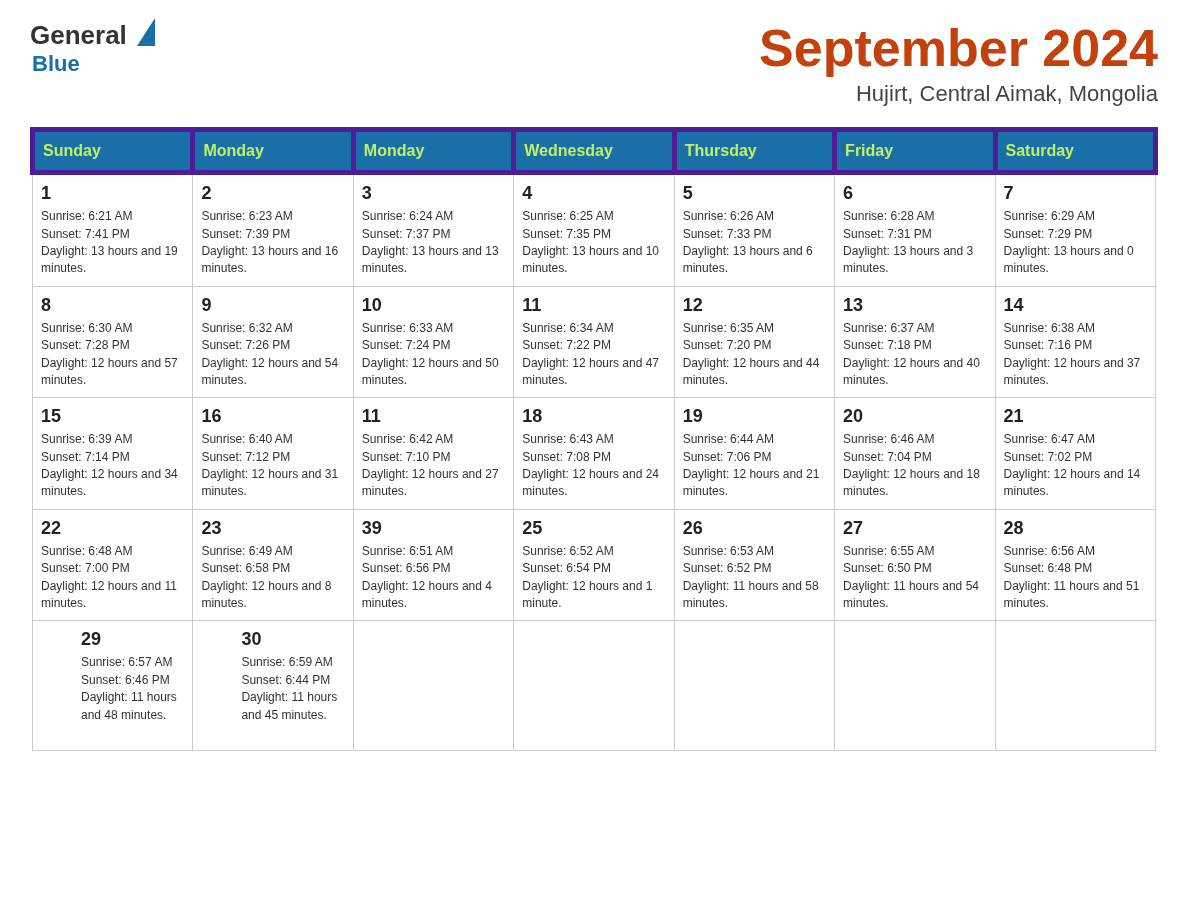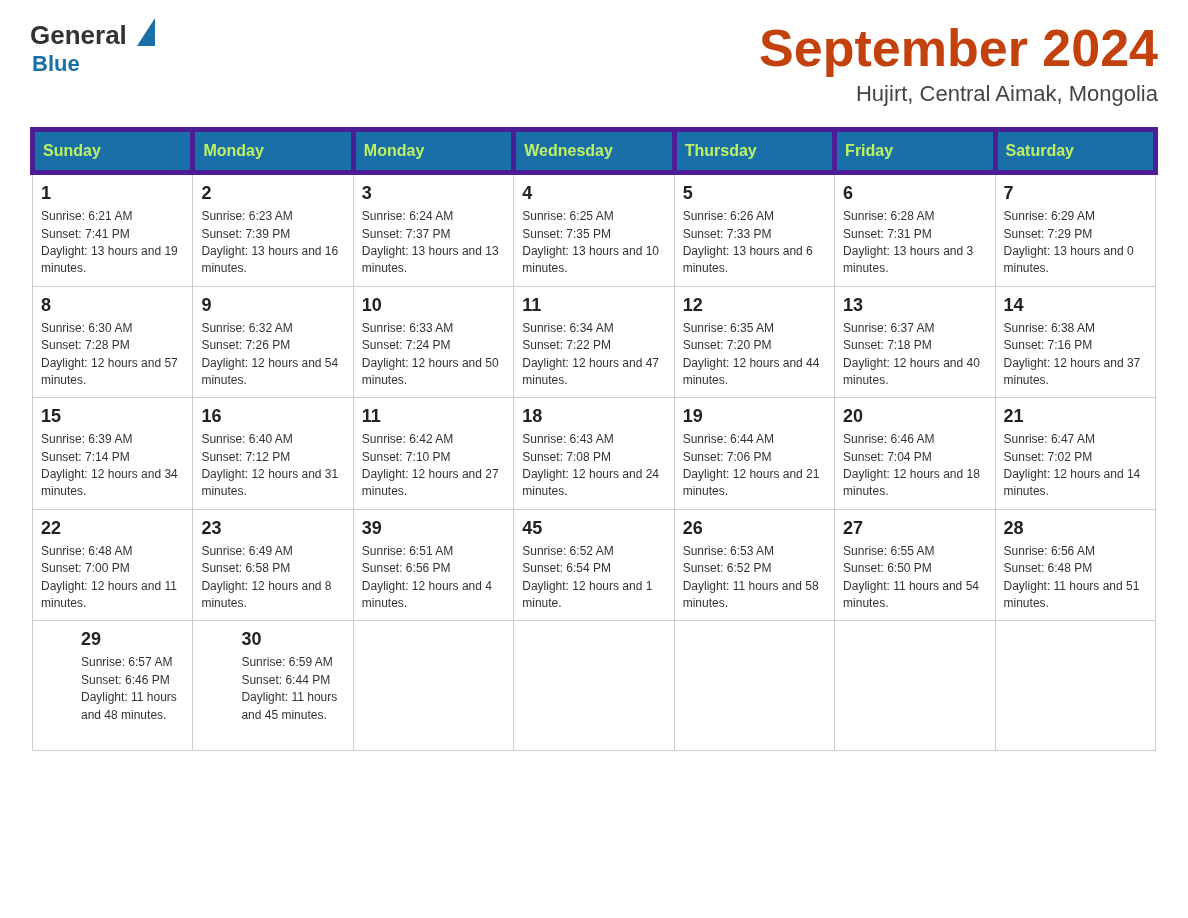--- a/index.html
+++ b/index.html
@@ -223,21 +223,21 @@
         </td>
         <td>
           <div class="day-number">23</div>
         <div class="day-info">Sunrise: 6:49 AM<br>Sunset: 6:58 PM<br>Daylight: 12 hours and 8 minutes.</div>
         </td>
         <td>
           <div class="day-number">39</div>
         <div class="day-info">Sunrise: 6:51 AM<br>Sunset: 6:56 PM<br>Daylight: 12 hours and 4 minutes.</div>
         </td>
         <td>
-          <div class="day-number">45</div>
+          <div class="day-number">25</div>
         <div class="day-info">Sunrise: 6:52 AM<br>Sunset: 6:54 PM<br>Daylight: 12 hours and 1 minute.</div>
         </td>
         <td>
           <div class="day-number">26</div>
         <div class="day-info">Sunrise: 6:53 AM<br>Sunset: 6:52 PM<br>Daylight: 11 hours and 58 minutes.</div>
         </td>
         <td>
           <div class="day-number">27</div>
         <div class="day-info">Sunrise: 6:55 AM<br>Sunset: 6:50 PM<br>Daylight: 11 hours and 54 minutes.</div>
         </td>

